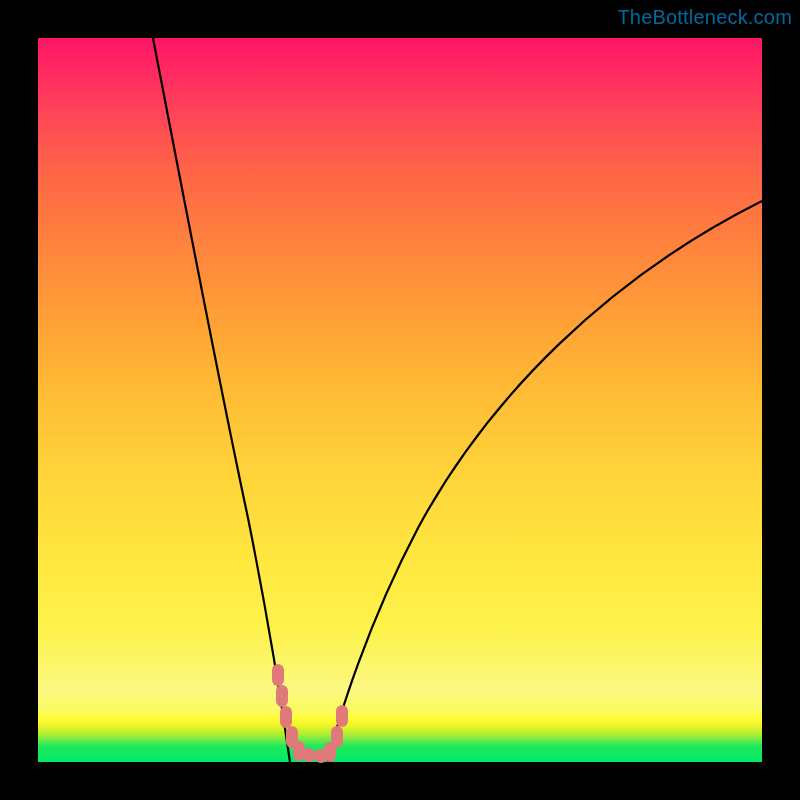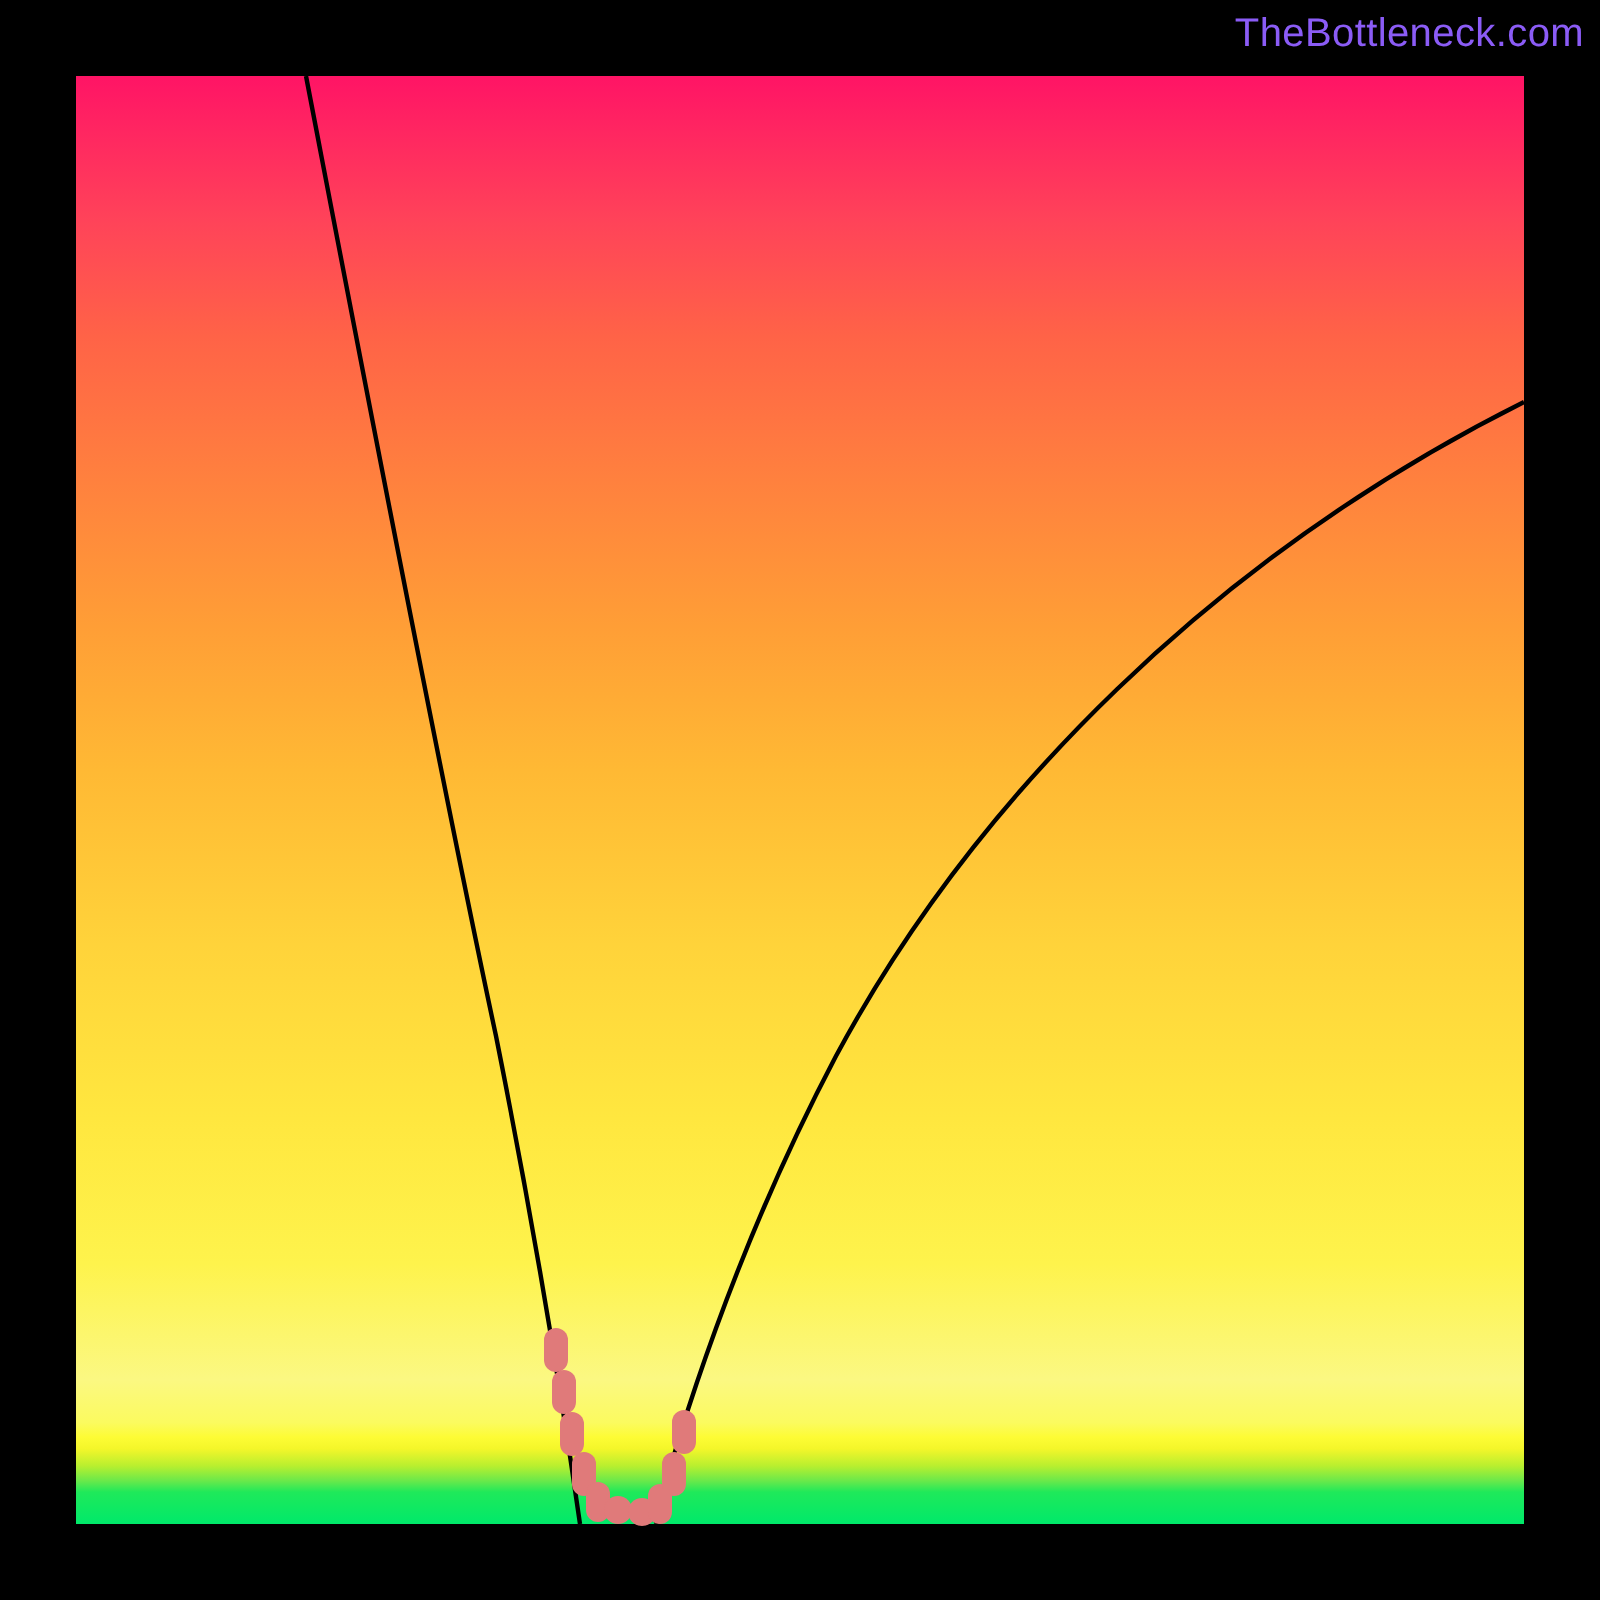--- a/index.html
+++ b/index.html
@@ -46,21 +46,21 @@
       #ff4359 90%,
       #ff2262 97%,
       #ff1465 100%
     );
     overflow: visible;
   }
   .watermark {
     position: absolute;
     top: 6px;
     right: 8px;
-    color: #8b5cf6;
+    color: #0369a1;
     font-size: 20px;
     font-weight: 500;
     letter-spacing: 0.2px;
   }
   svg.curves {
     position: absolute;
     left: 0;
     top: 0;
     width: 724px;
     height: 724px;

